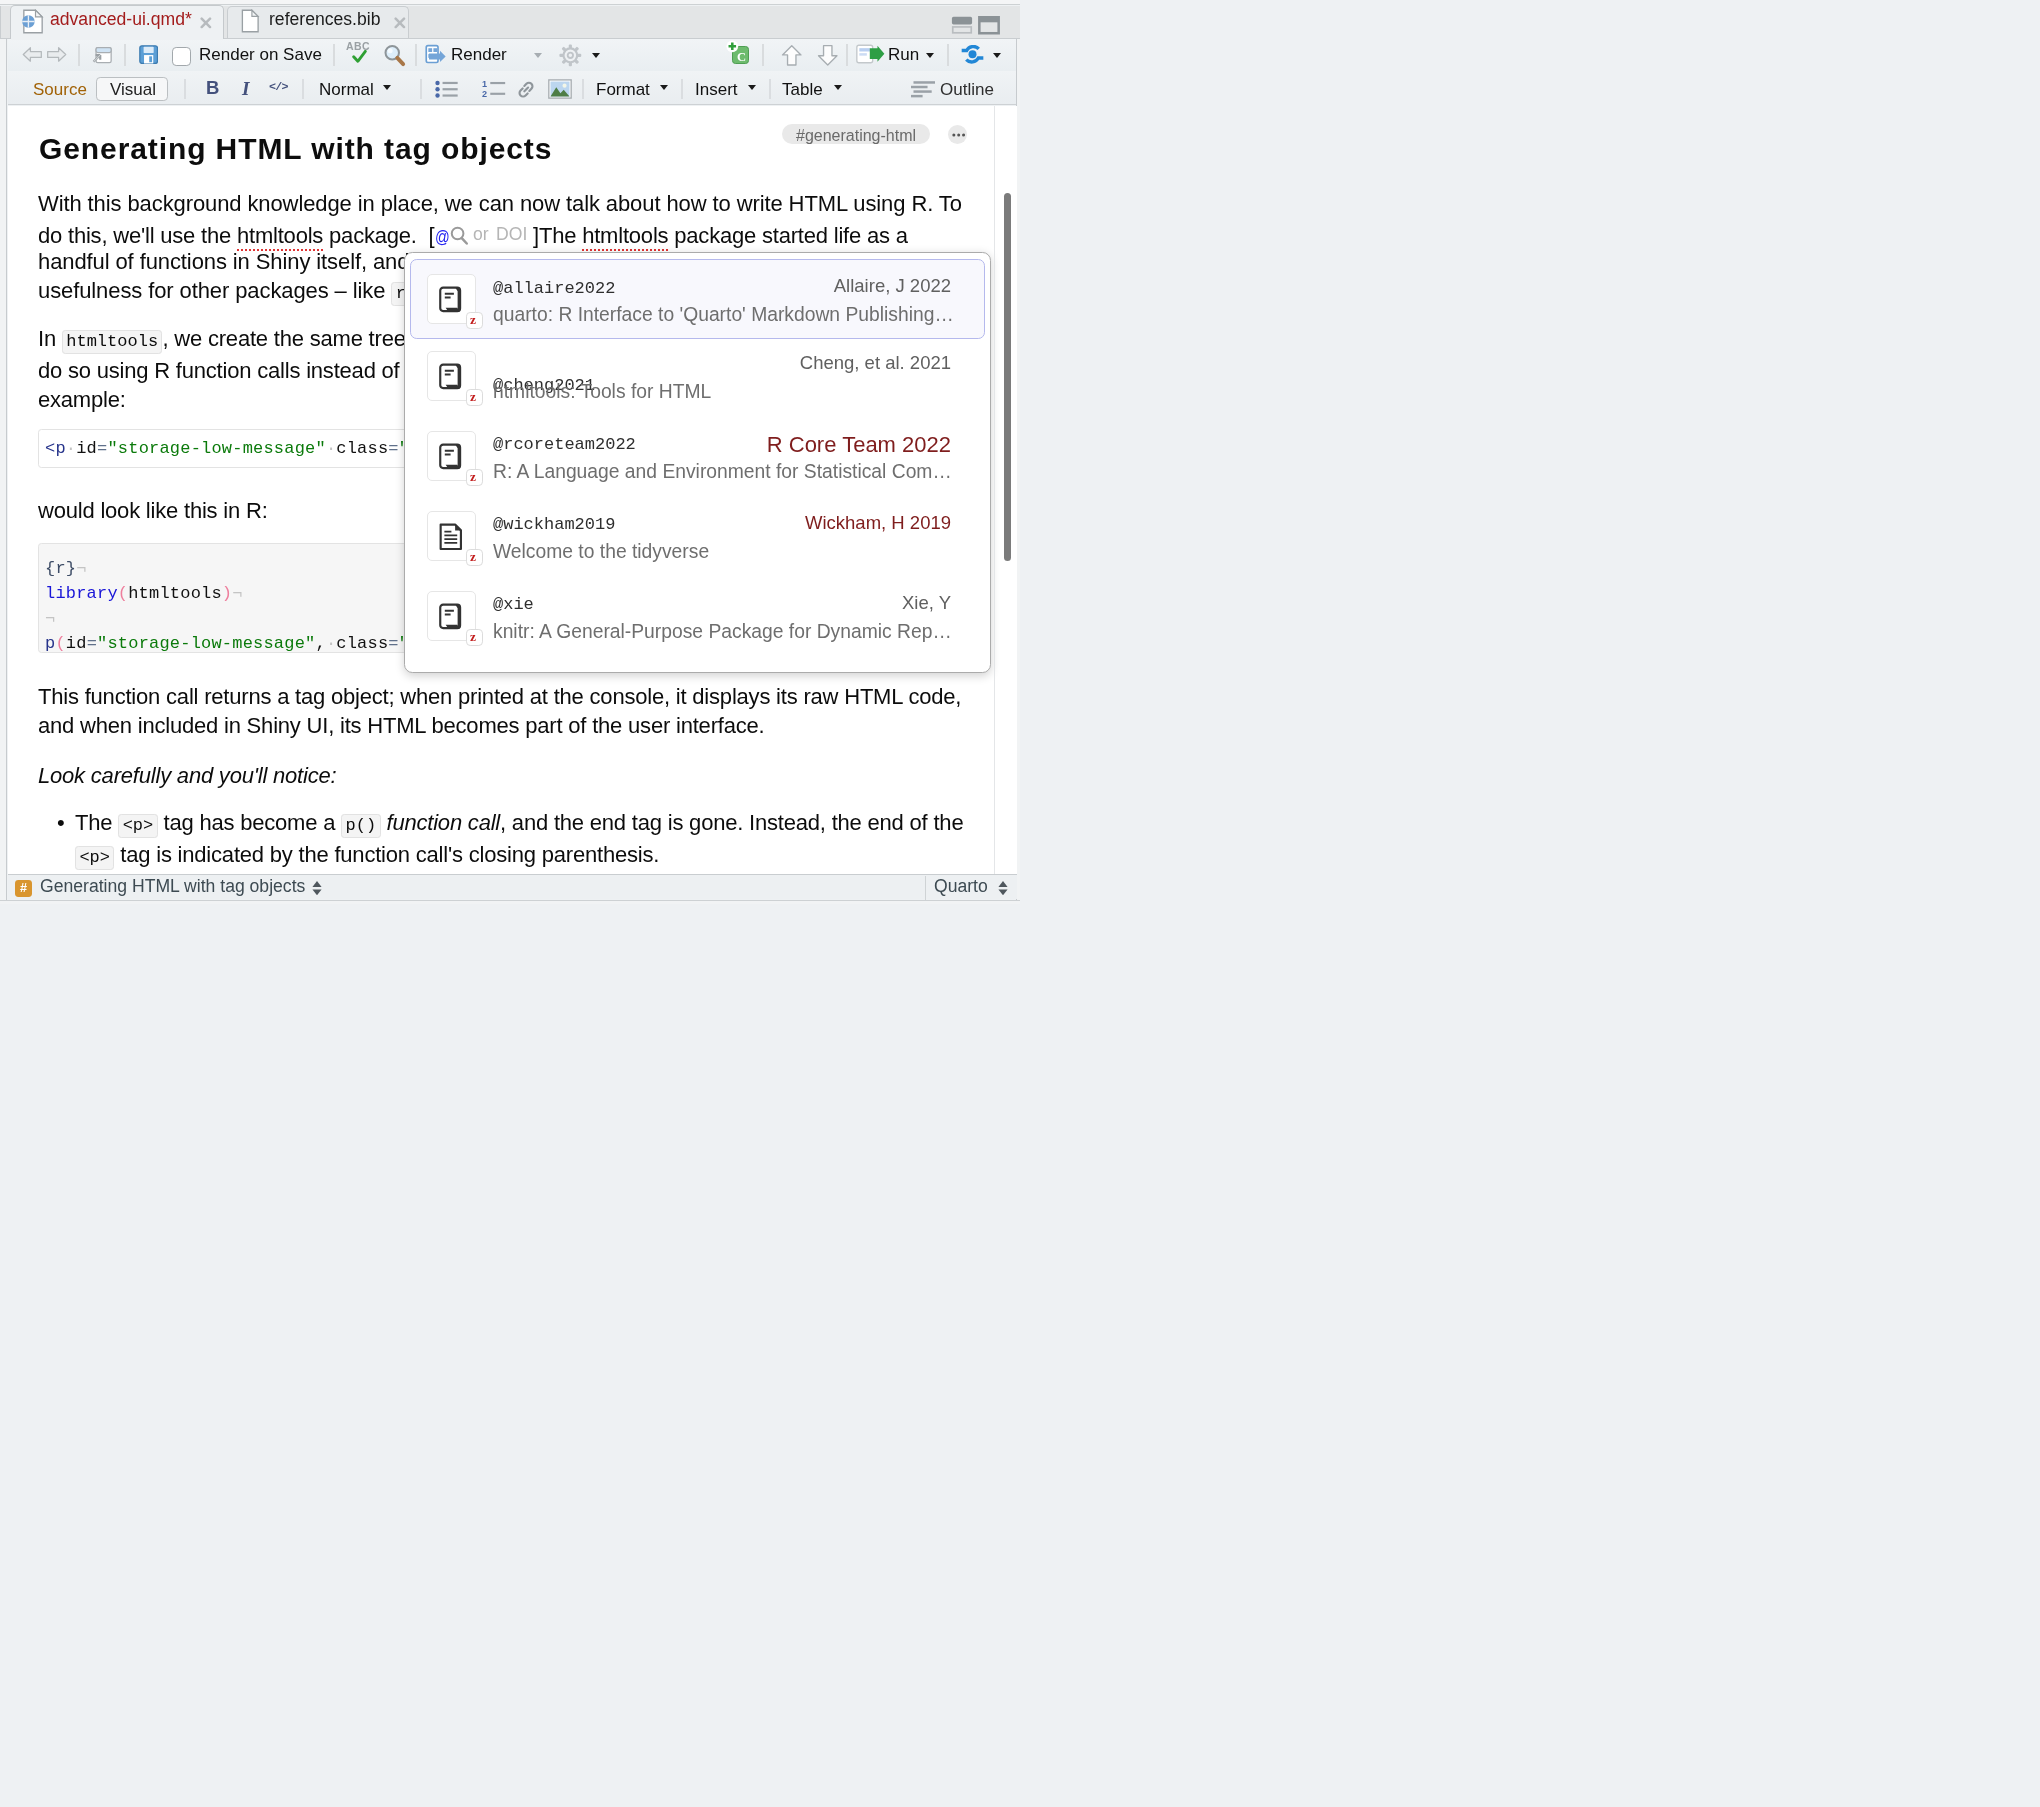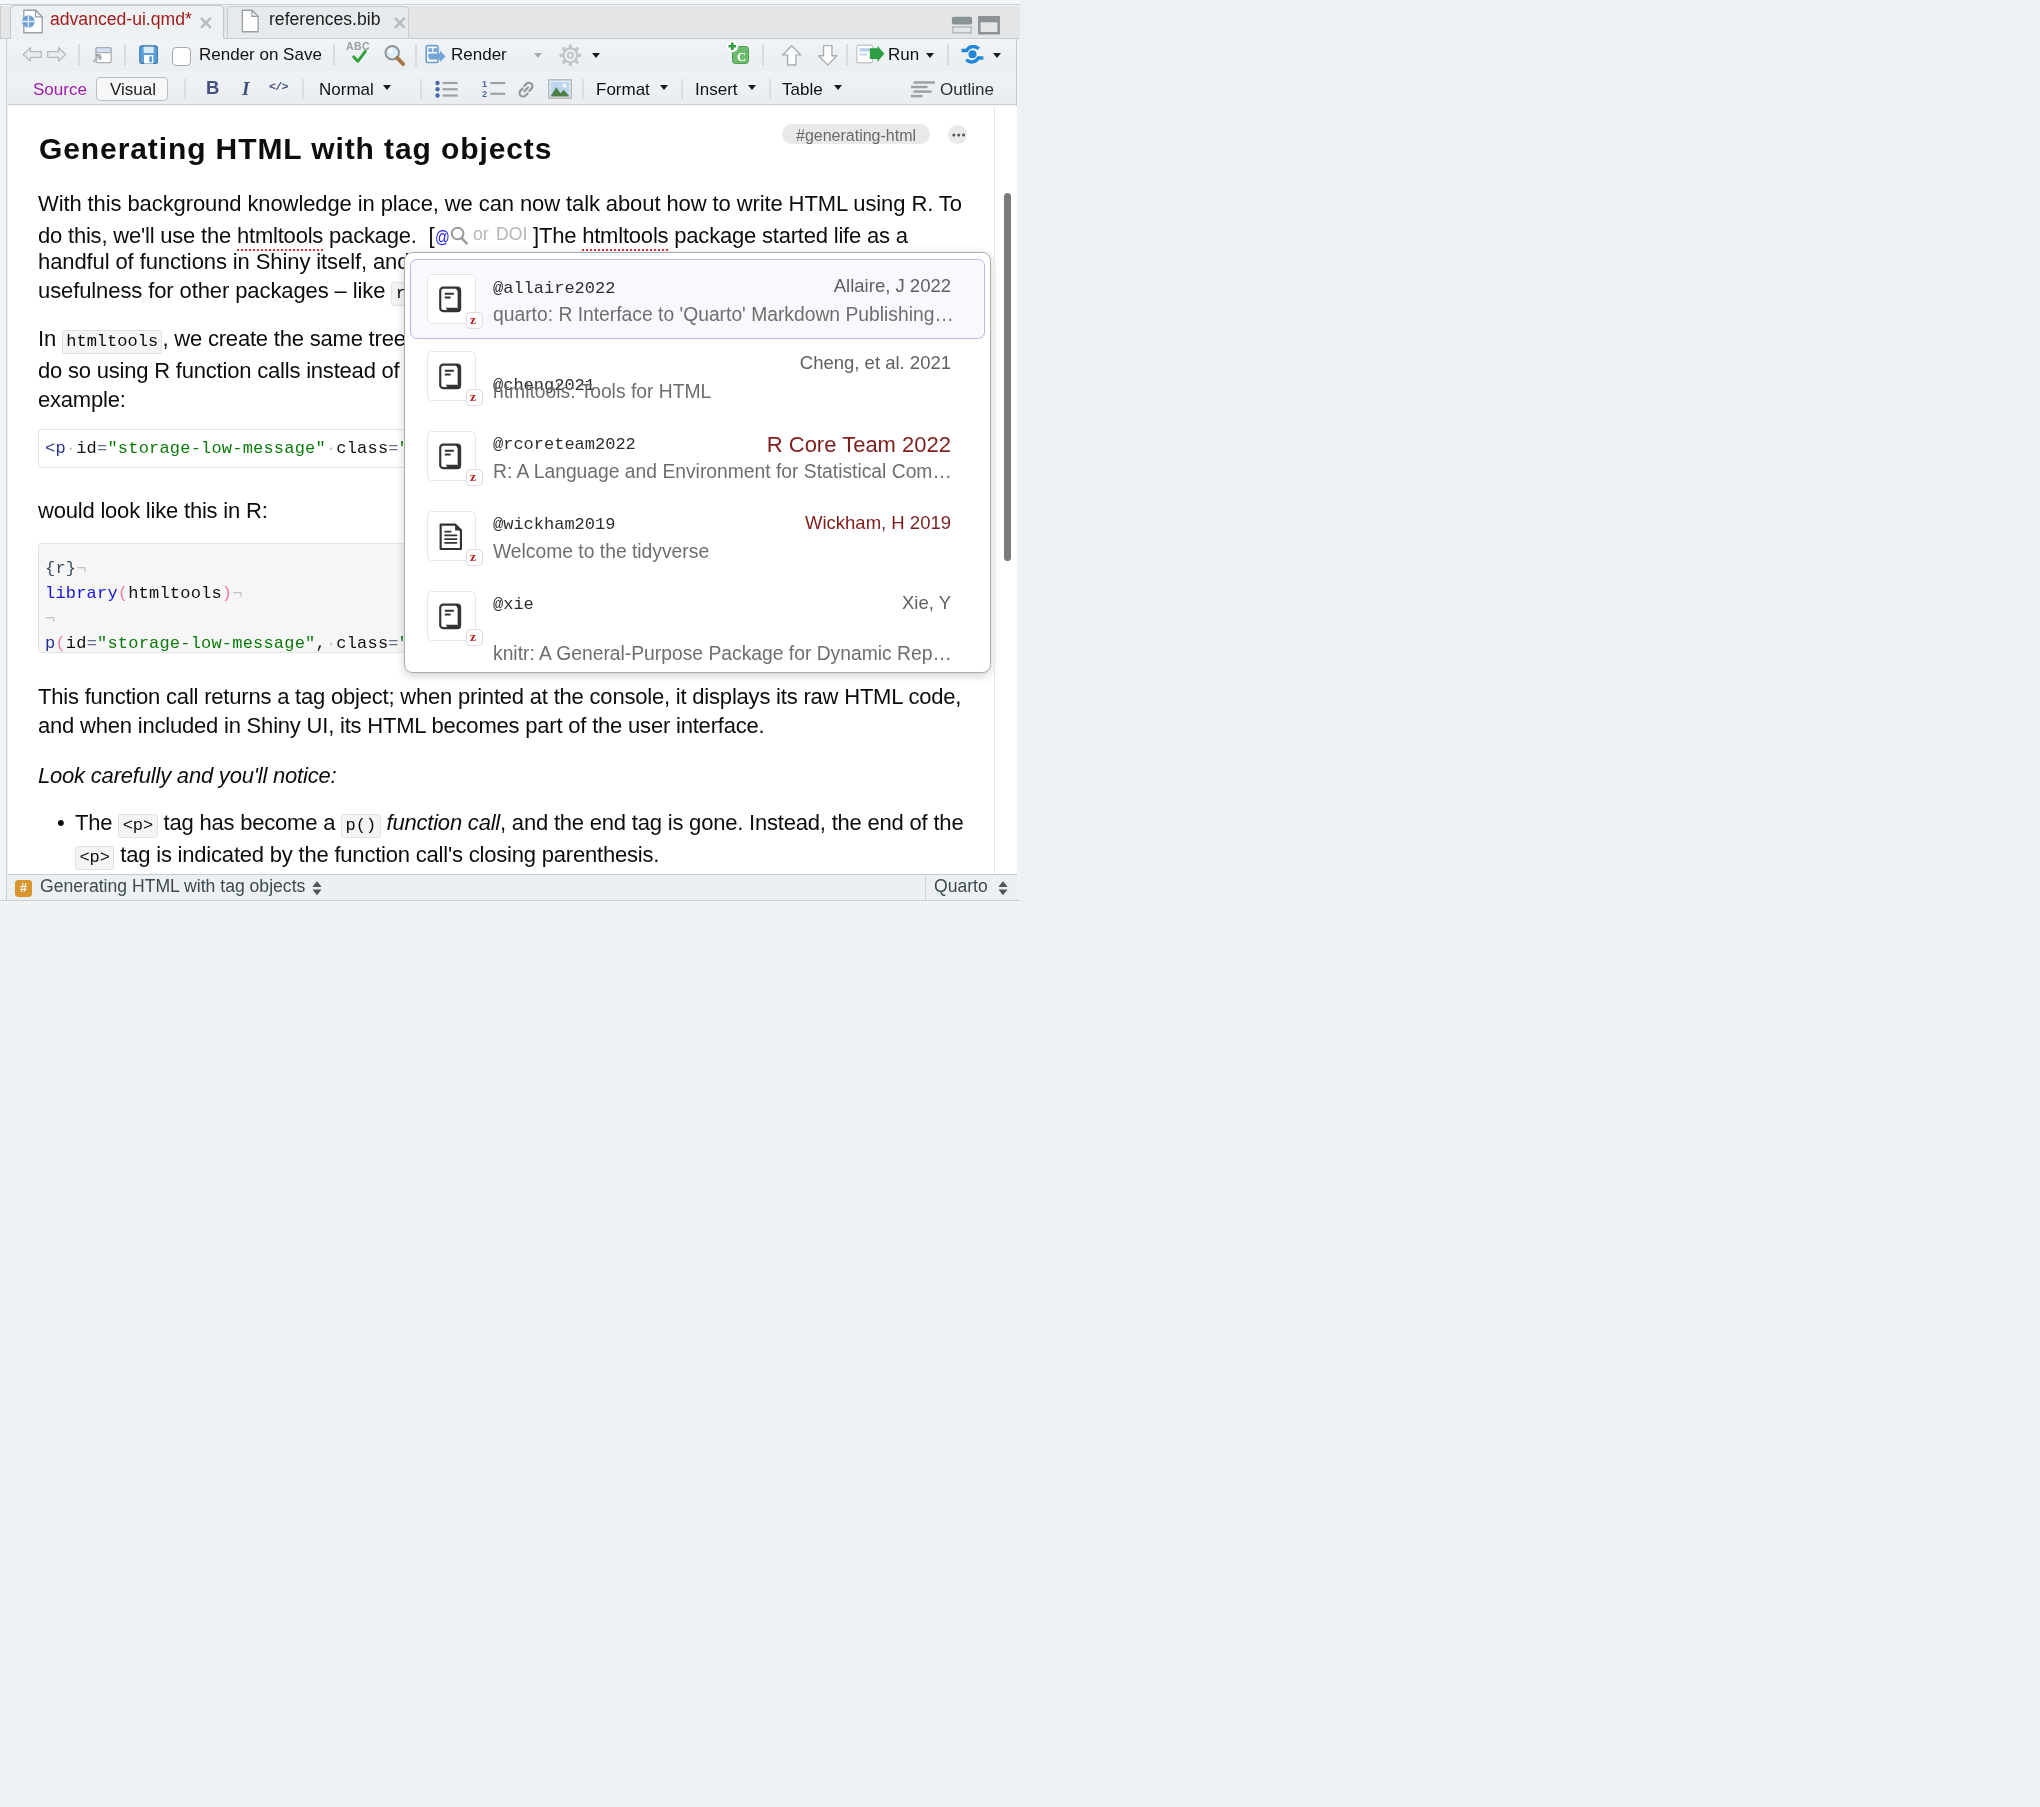--- a/index.html
+++ b/index.html
@@ -155,21 +155,21 @@
 
 <svg class="abs" style="left:960px;top:45px" width="25" height="18.5" viewBox="0 0 30 22">
   <circle cx="15" cy="11" r="4.8" fill="#2287d6"></circle>
   <path d="M2 6.5 H8 A 9 9 0 0 1 22.5 4.5" stroke="#2287d6" stroke-width="4" fill="none"></path>
   <path d="M28 15.5 H22 A 9 9 0 0 1 7.5 17.5" stroke="#2287d6" stroke-width="4" fill="none"></path>
 </svg>
 <div class="caret" style="left:993px;top:53px;"></div>
 
 <div class="abs" style="left:7.6px;top:71px;width:1013px;height:34px;background:linear-gradient(#f0f3f5,#e9edf0);border-bottom:0.8px solid #cdd1d4;"></div>
 
-<div class="sl" style="left:33px;top:80px;font-size:17px;color:#a21caf;">Source</div>
+<div class="sl" style="left:33px;top:80px;font-size:17px;color:#a16207;">Source</div>
 <div class="abs" style="left:96px;top:77px;width:72px;height:23.5px;background:#f6f7f8;border:1.3px solid #bbbfc2;border-radius:4.2px;"></div>
 <div class="sl" style="left:110px;top:80px;font-size:17px;color:#222;">Visual</div>
 <div class="sep2" style="left:184px;"></div>
 <div class="sl" style="left:206px;top:78px;font-size:18.5px;font-weight:bold;color:#44517c;">B</div>
 <div class="sl" style="left:242px;top:78px;font-size:19.3px;font-style:italic;color:#44517c;font-family:'Liberation Serif',serif;font-weight:bold;">I</div>
 <div class="sl" style="left:269px;top:81px;font-size:11.7px;font-weight:bold;color:#44517c;font-family:'Liberation Mono',monospace;letter-spacing:-0.8px;">&lt;/&gt;</div>
 <div class="sep2" style="left:302px;"></div>
 <div class="sl" style="left:319px;top:80px;font-size:17px;color:#111;">Normal</div>
 <div class="caret" style="left:383px;top:85px;"></div>
 <div class="sep2" style="left:420px;"></div>
@@ -337,21 +337,21 @@
 <svg class="abs" style="left:439px;top:603px" width="24" height="28" viewBox="0 0 29 33">
   <rect x="1.5" y="1.5" width="24" height="28.5" rx="3.5" fill="#ffffff" stroke="#333333" stroke-width="2.6"></rect>
   <path d="M20 2 h2.5 a3.5 3.5 0 0 1 3.5 3.5 v22 a3.5 3.5 0 0 1 -3.5 3.5 h-4 l4 -4 v-21 Z" fill="#333333"></path>
   <path d="M8 26 h14 l3 4 h-14 Z" fill="#333333"></path>
   <path d="M7 9 H18 M7 13.5 H14" stroke="#333333" stroke-width="2.3"></path>
 </svg>
 <div class="abs" style="left:466px;top:629px;width:17px;height:17px;background:#fff;border:1.3px solid #dcdcdc;border-radius:4.2px;"></div>
 <div class="sl" style="left:470px;top:630px;font-size:13.4px;font-weight:bold;color:#c31f1f;font-family:'Liberation Serif',serif;">z</div>
 <div class="sl mono" style="left:493px;top:595px;font-size:17px;color:#2e2e2e;">@xie</div>
 <div class="sl" style="right:69px;top:593px;font-size:18.5px;color:#606060;">Xie, Y</div>
-<div class="sl" style="left:493px;top:643px;font-size:19.3px;color:#6e6e6e;">knitr: A General-Purpose Package for Dynamic Rep…</div>
+<div class="sl" style="left:493px;top:621px;font-size:19.3px;color:#6e6e6e;">knitr: A General-Purpose Package for Dynamic Rep…</div>
 
 <div class="abs" style="left:994px;top:106px;width:0.8px;height:769px;background:#e4e6e8;"></div>
 <div class="abs" style="left:1004px;top:193px;width:7.1px;height:368px;background:#7b7b7b;border-radius:3.8px;"></div>
 
 <div class="abs" style="left:7.6px;top:874px;width:1009px;height:25px;background:#edf0f2;border-top:1.3px solid #c9cdd0;"></div>
 <div class="abs" style="left:0;top:900px;width:1020px;height:4.2px;background:#f1f3f4;border-top:0.8px solid #cdd1d3;"></div>
 <div class="abs" style="left:15px;top:880px;width:17px;height:17px;background:#d9952e;border-radius:3.4px;"></div>
 <div class="abs" style="left:15px;top:880px;width:17px;height:17px;line-height:17px;text-align:center;font-size:12.6px;font-weight:bold;color:#fff;">#</div>
 <div class="sl" style="left:40px;top:877px;font-size:17.6px;color:#3d4a52;">Generating HTML with tag objects</div>
 <svg class="abs" style="left:312px;top:881px" width="10" height="14.3" viewBox="0 0 12 17">

